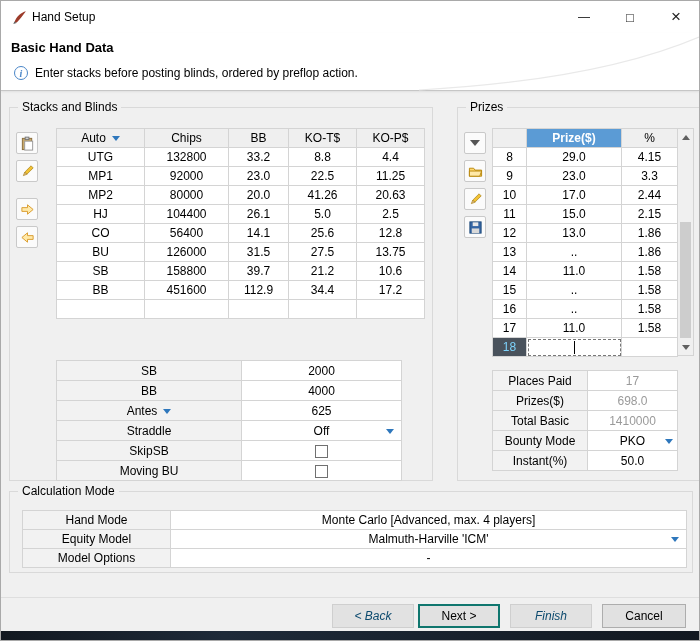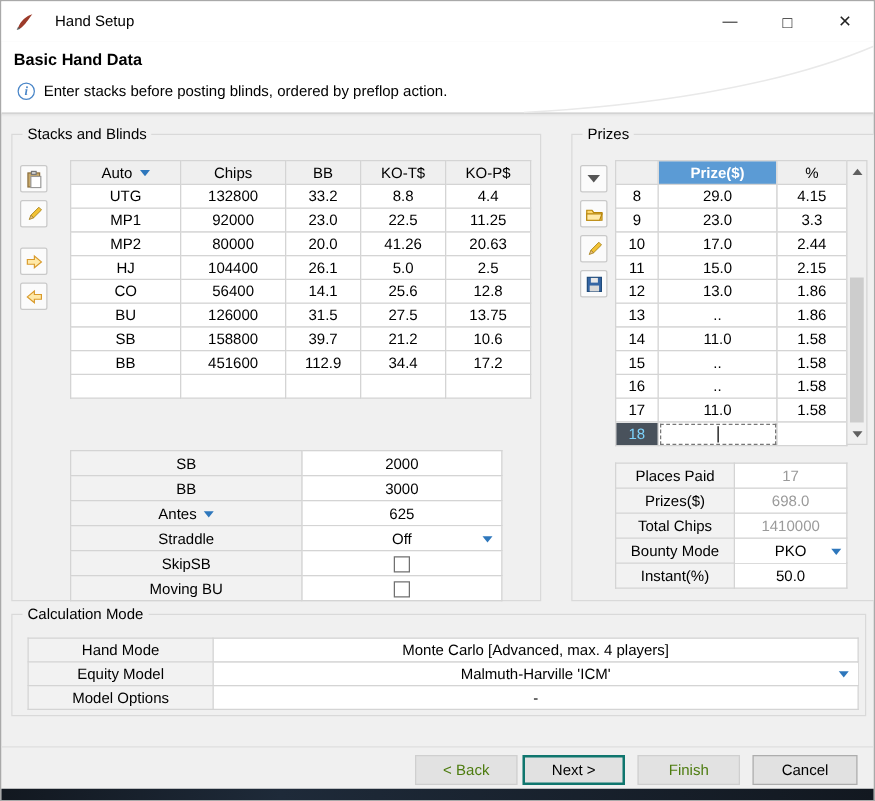--- a/index.html
+++ b/index.html
@@ -6,21 +6,21 @@
     font-family:"Liberation Sans",sans-serif;font-size:12px;color:#000;background:#fff;}
   *{box-sizing:border-box;}
 
   .window{position:relative;width:700px;height:641px;background:#f0f0f0;
     border:1px solid #a9a9a9;overflow:hidden;}
 
   
   .titlebar{position:absolute;top:0;left:0;right:0;height:32px;background:#fff;
     display:flex;align-items:center;}
   .app-icon{margin-left:10px;width:17px;height:17px;flex:0 0 auto;}
-  .win-title{margin-left:16px;font-size:12px;}
+  .win-title{margin-left:4px;font-size:12px;}
   .win-controls{margin-left:auto;display:flex;height:100%;}
   .win-btn{width:46px;height:32px;display:flex;align-items:center;justify-content:center;
     color:#222;cursor:default;}
   .win-btn.min{font-size:12px;}
   .win-btn.max{font-size:13px;}
   .win-btn.cls{font-size:17px;}
 
   
   .wizhead{position:absolute;top:32px;left:0;right:0;height:58px;background:#fff;
     border-bottom:1px solid #c6c6c6;box-shadow:0 1px 2px rgba(0,0,0,0.07);}
@@ -104,21 +104,21 @@
   .muted{color:#9a9a9a;}
 
   
   .calc-table{left:12px;top:18px;width:664px;}
   .cl-lbl{width:148px;} .cl-val{width:516px;}
 
   
   .footer-sep{position:absolute;left:0;right:0;top:596px;height:1px;background:#dedede;}
   .btn{position:absolute;top:603px;height:24px;background:#e1e1e1;border:1px solid #adadad;
     display:flex;align-items:center;justify-content:center;font-size:12px;}
-  .btn.disabled{background:#e2e2e2;border-color:#cfcfcf;color:#4d7c0f;}
+  .btn.disabled{background:#e2e2e2;border-color:#cfcfcf;color:#0c4a6e;font-style:italic;}
   .btn.default{border:2px solid #0f766e;}
   .btn-back{left:331px;width:82px;}
   .btn-next{left:417px;width:82px;}
   .btn-finish{left:509px;width:82px;}
   .btn-cancel{left:601px;width:84px;}
 
   .bottom-strip{position:absolute;left:0;right:0;bottom:0;height:9px;
     background:linear-gradient(90deg,#121820 0%,#1e2a39 32%,#121820 100%);}
 </style>
 </head>
@@ -268,21 +268,21 @@
         </div>
     </div>
 
     <div class="tbl stacks-form">
       <div class="trow">
         <div class="tcell lbl f-lbl">SB</div>
         <div class="tcell f-val">2000</div>
       </div>
       <div class="trow">
         <div class="tcell lbl f-lbl">BB</div>
-        <div class="tcell f-val">3000</div>
+        <div class="tcell f-val">4000</div>
       </div>
       <div class="trow">
         <div class="tcell lbl f-lbl">
           <span>Antes</span><span class="dd"></span>
         </div>
         <div class="tcell f-val">625</div>
       </div>
       <div class="trow">
         <div class="tcell lbl f-lbl">Straddle</div>
         <div class="tcell f-val cell-rel">
@@ -424,21 +424,21 @@
     <div class="tbl prizes-summary">
       <div class="trow">
         <div class="tcell lbl s-lbl">Places Paid</div>
         <div class="tcell s-val muted">17</div>
       </div>
       <div class="trow">
         <div class="tcell lbl s-lbl">Prizes($)</div>
         <div class="tcell s-val muted">698.0</div>
       </div>
       <div class="trow">
-        <div class="tcell lbl s-lbl">Total Chips</div>
+        <div class="tcell lbl s-lbl">Total Basic</div>
         <div class="tcell s-val muted">1410000</div>
       </div>
       <div class="trow">
         <div class="tcell lbl s-lbl">Bounty Mode</div>
         <div class="tcell s-val cell-rel">
           <span>PKO</span>
           <span class="dd abs" style="right:4px;"></span>
         </div>
       </div>
       <div class="trow">

